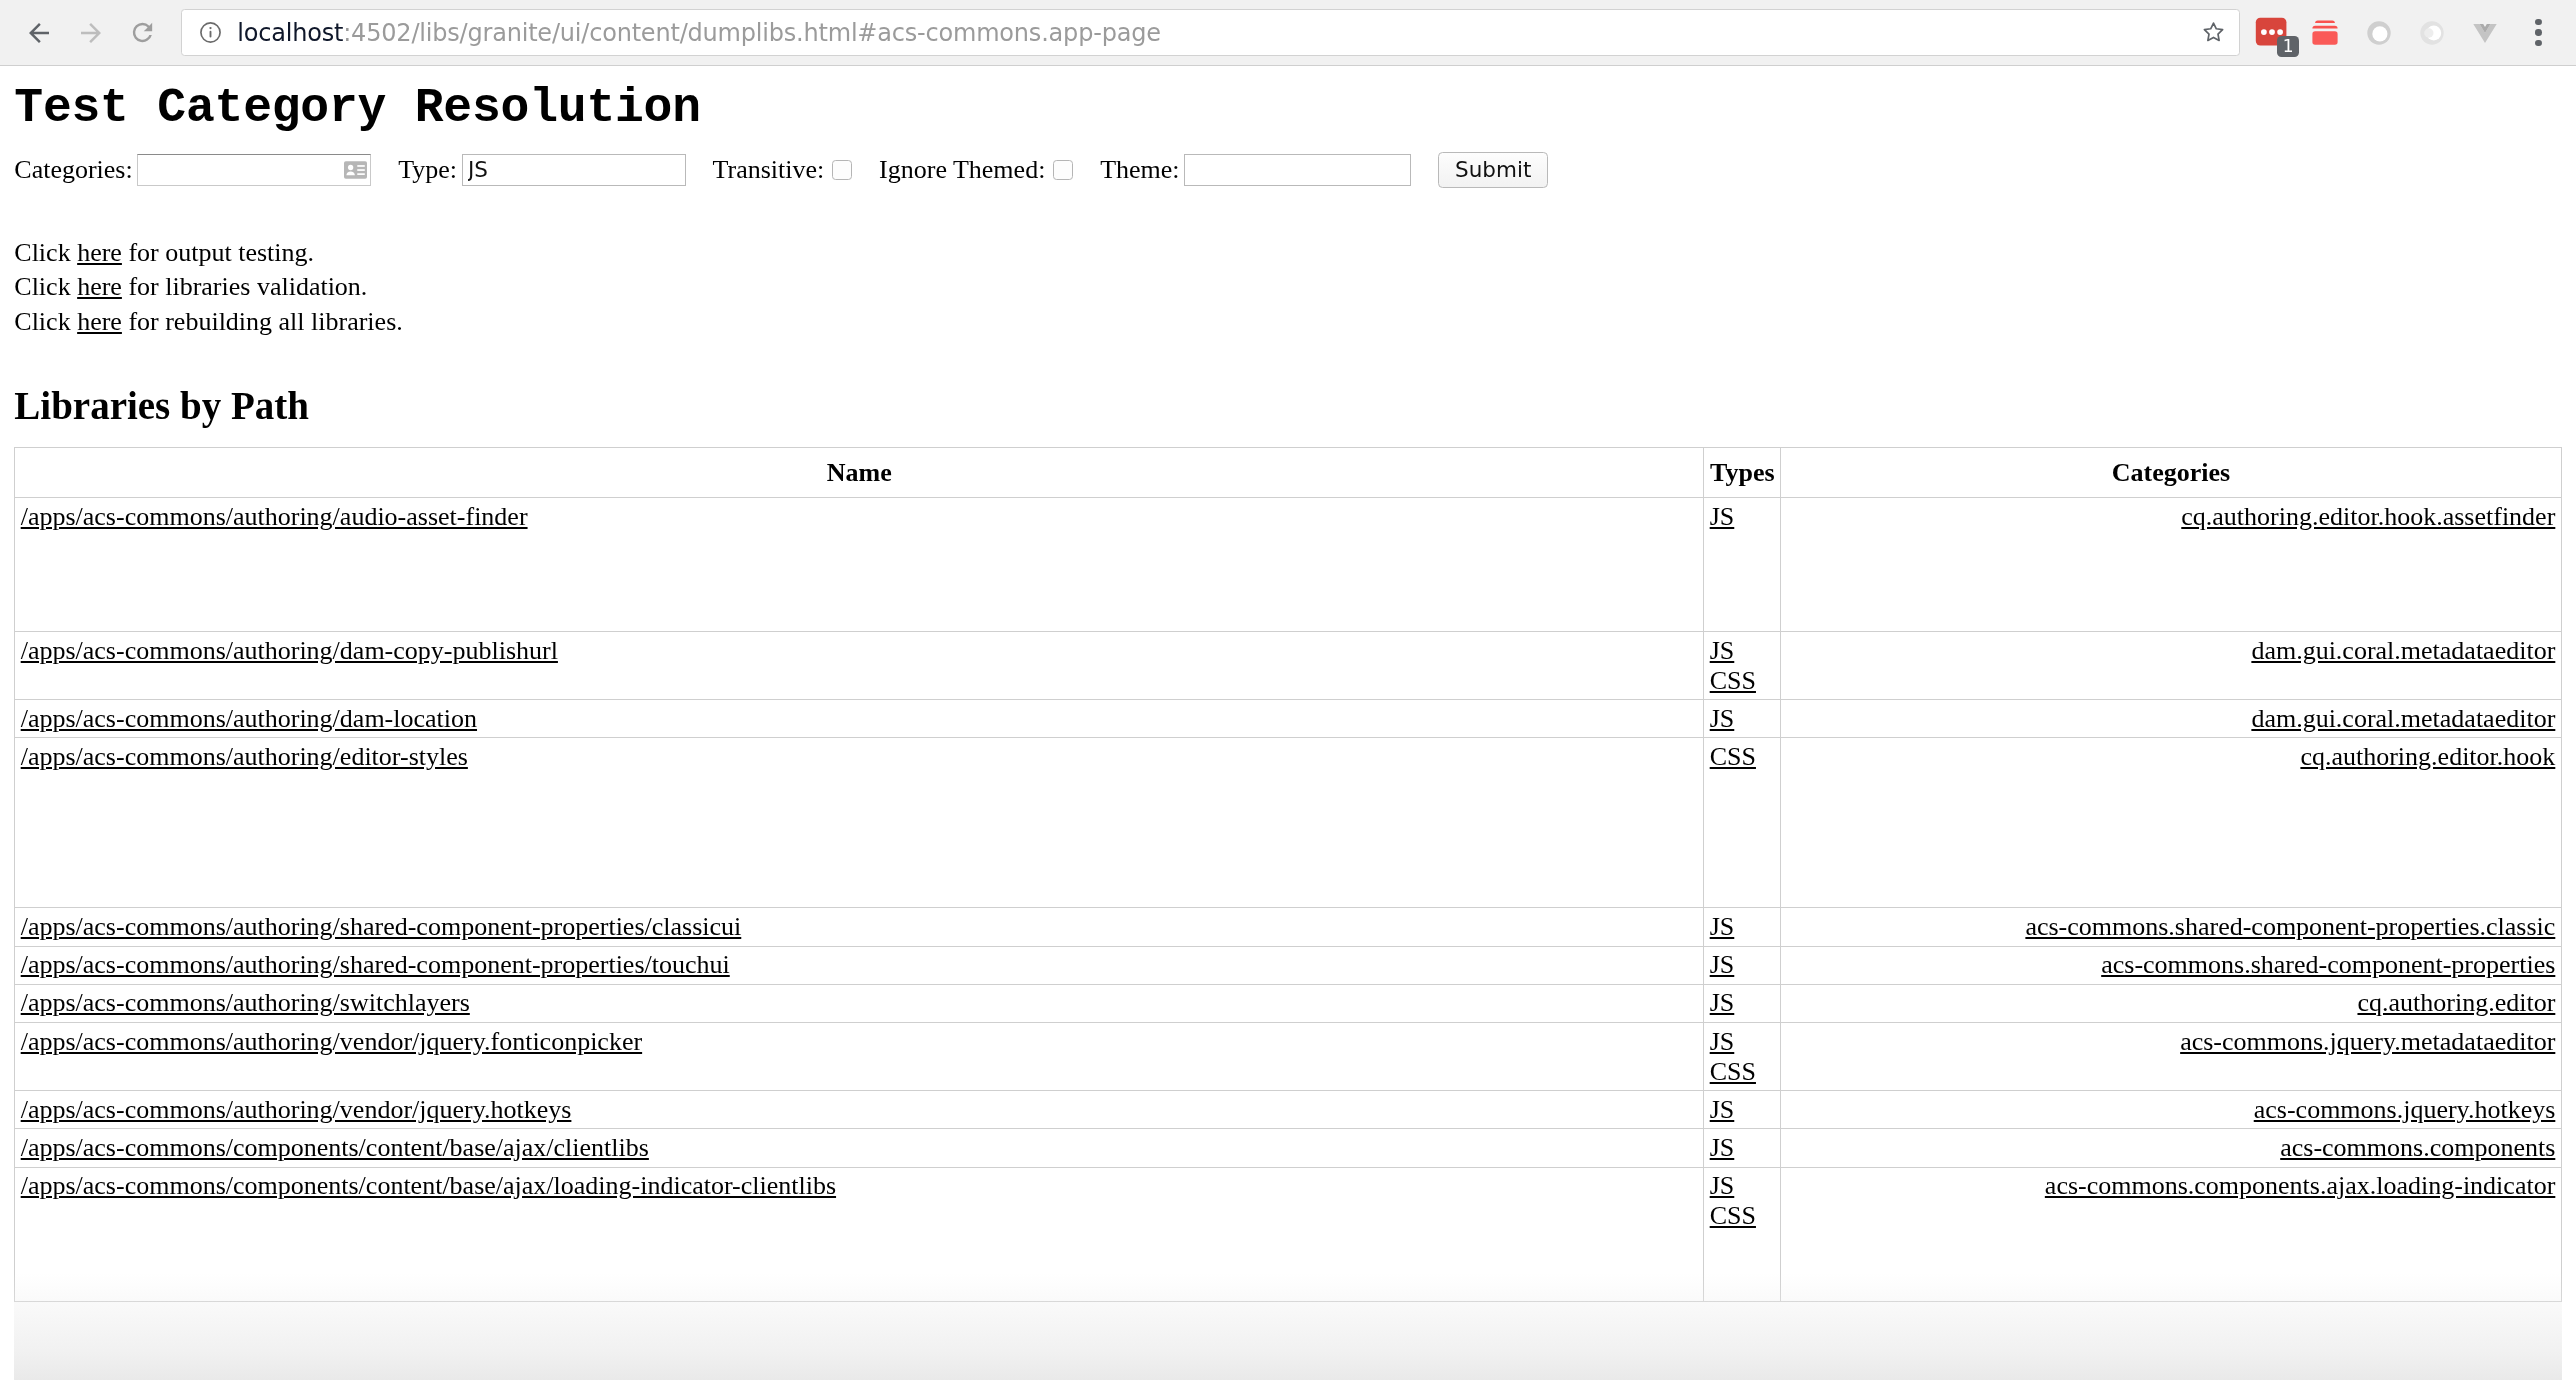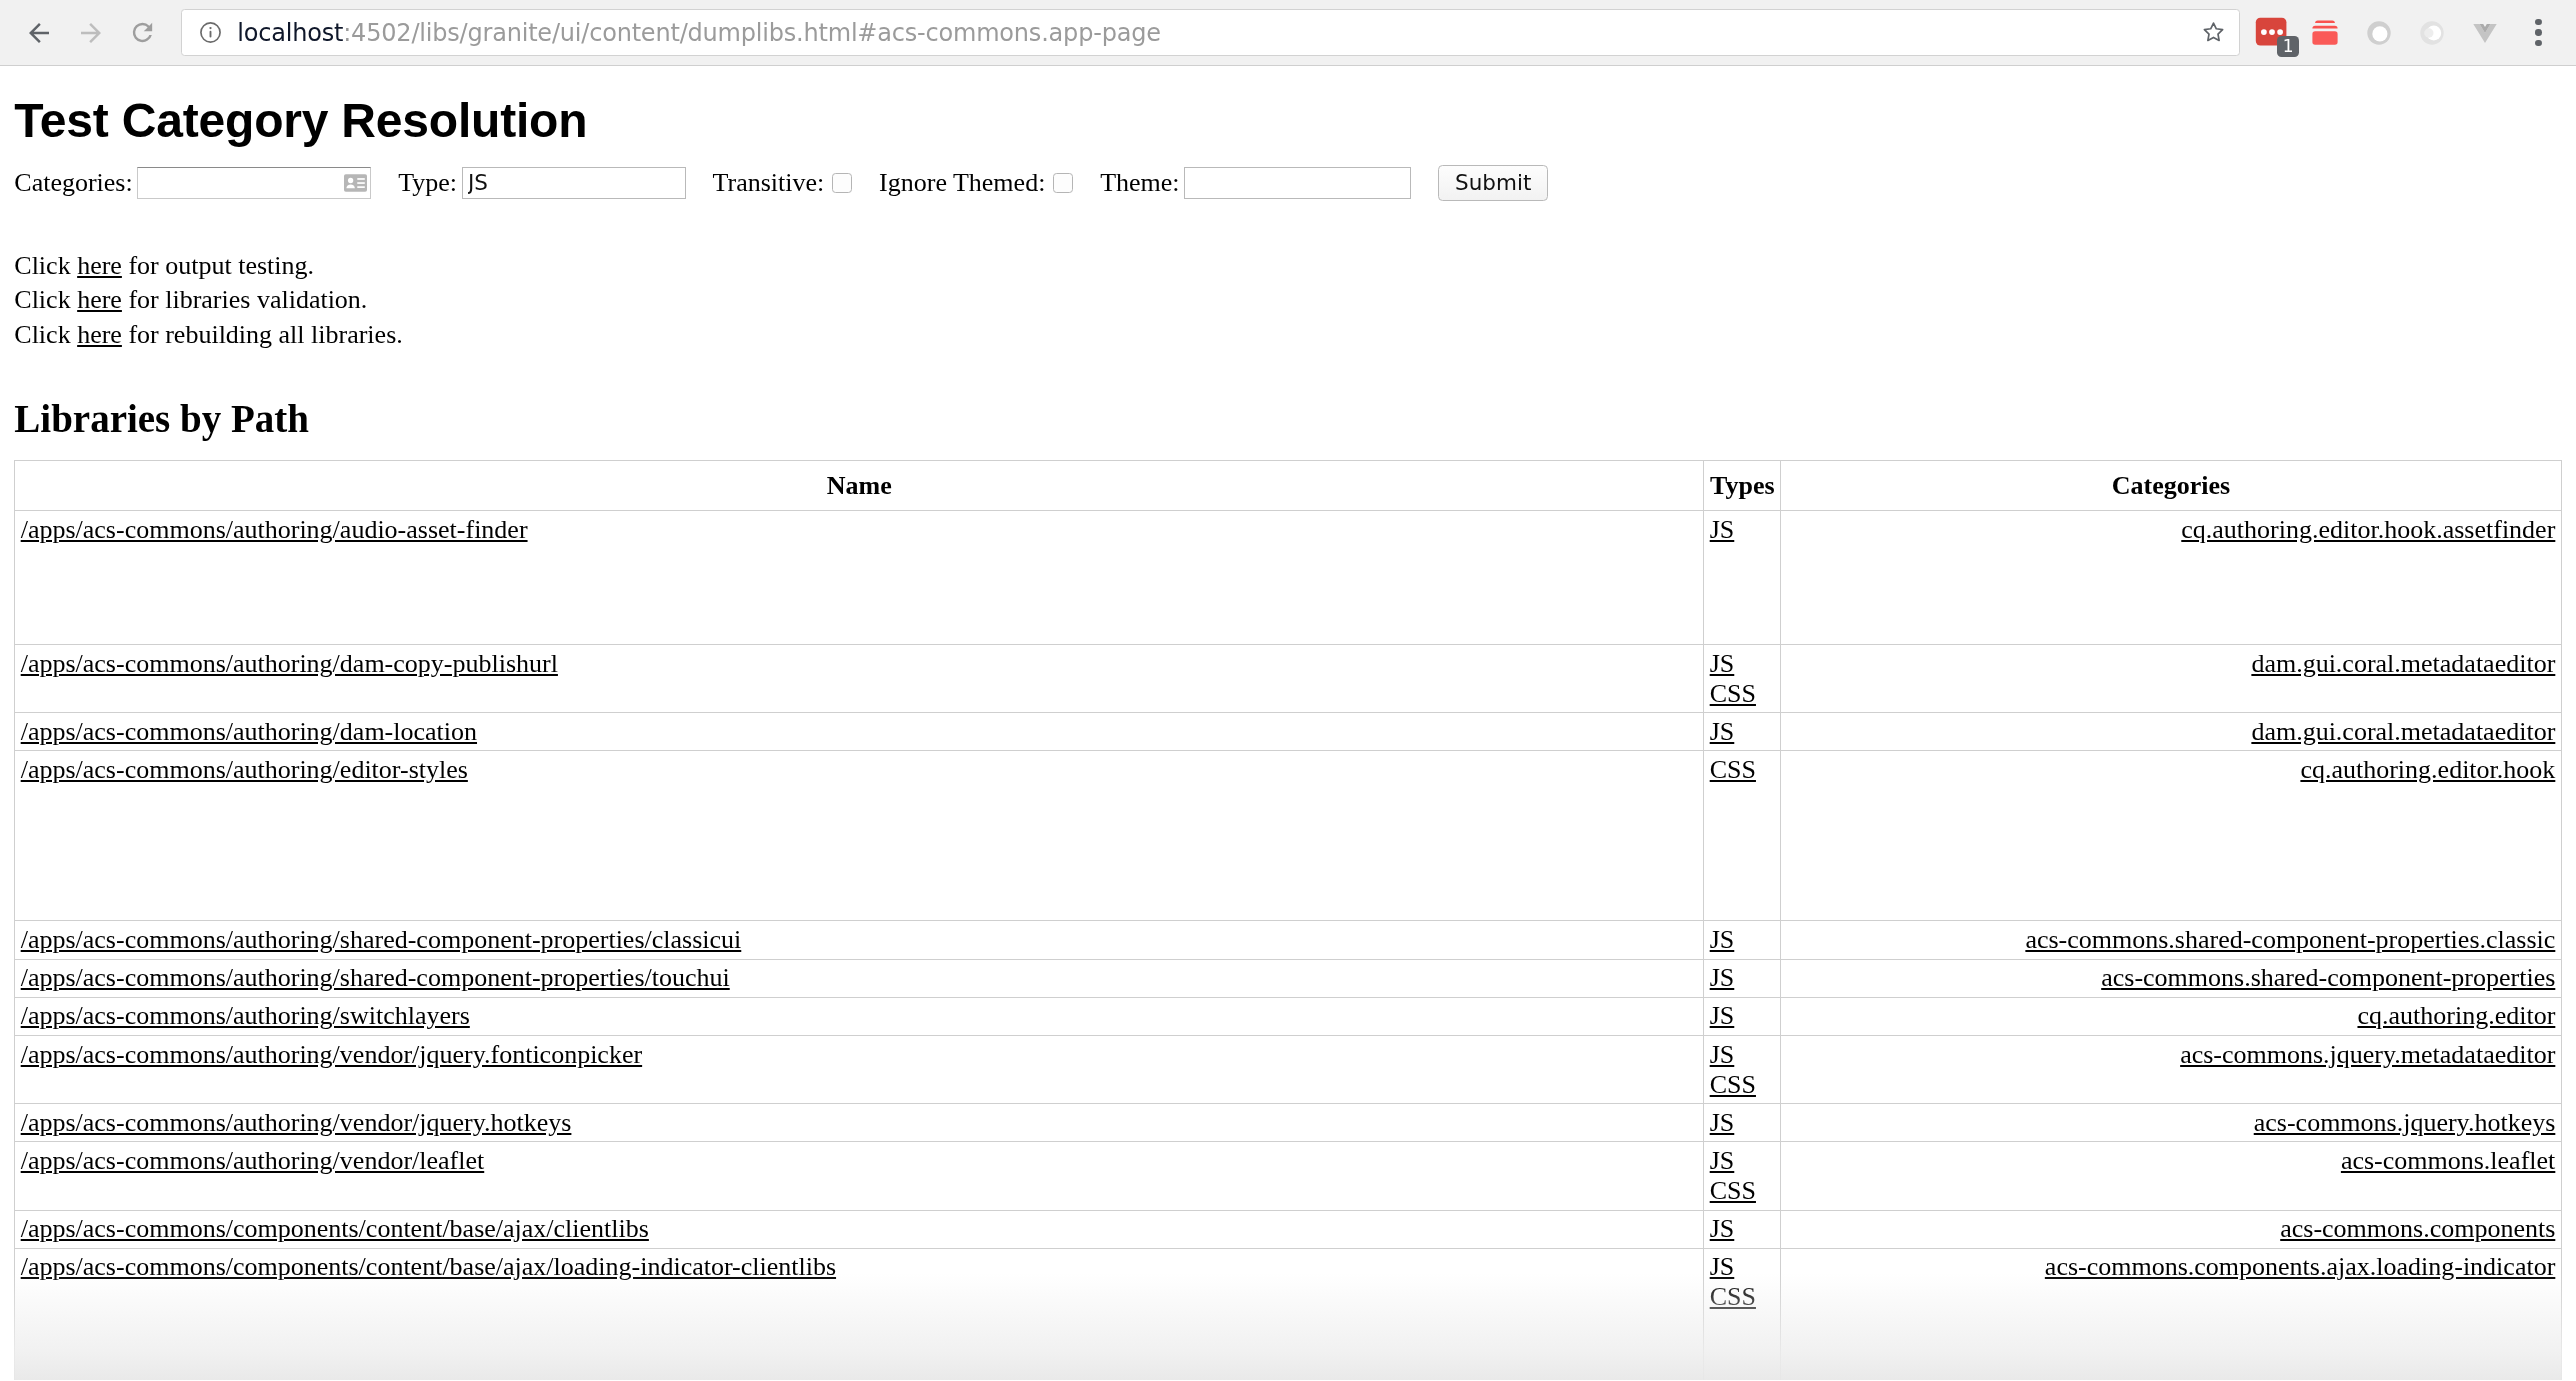--- a/index.html
+++ b/index.html
@@ -79,24 +79,24 @@
   .menu-dots i { width: 6.3px; height: 6.3px; background:#5f6368; border-radius:50%; display:block;}
 
   
   .page {
     padding: 0 14.3px;
     position: relative;
     height: calc(1381px - 67px);
     overflow: hidden;
   }
   h1.title {
-    font-family: Liberation Sans, sans-serif;
+    font-family: Liberation Mono, monospace;
     font-weight: bold;
     font-size: 48px;
-    margin: 29px 0 0 0;
+    margin: 16px 0 0 0;
     line-height: 1.1;
     letter-spacing: -0.2px;
   }
   h2.subtitle {
     font-family: "Liberation Serif", "DejaVu Serif", serif;
     font-weight: bold;
     font-size: 39px;
     margin: 45px 0 19.7px 0;
     line-height: 1.1;
   }
@@ -444,30 +444,20 @@
         <tr>
           <td><a href="#">/apps/acs-commons/authoring/vendor/jquery.hotkeys</a></td>
           <td class="types-cell">
             <a href="#">JS</a>
           </td>
           <td class="cats-cell">
             <a href="#">acs-commons.jquery.hotkeys</a>
           </td>
         </tr>
         <tr>
-          <td><a href="#">/apps/acs-commons/authoring/vendor/leaflet</a></td>
-          <td class="types-cell">
-            <a href="#">JS</a>
-            <a href="#">CSS</a>
-          </td>
-          <td class="cats-cell">
-            <a href="#">acs-commons.leaflet</a>
-          </td>
-        </tr>
-        <tr>
           <td><a href="#">/apps/acs-commons/components/content/base/ajax/clientlibs</a></td>
           <td class="types-cell">
             <a href="#">JS</a>
           </td>
           <td class="cats-cell">
             <a href="#">acs-commons.components</a>
           </td>
         </tr>
         <tr>
           <td class="h-pad-6"><a href="#">/apps/acs-commons/components/content/base/ajax/loading-indicator-clientlibs</a></td>

